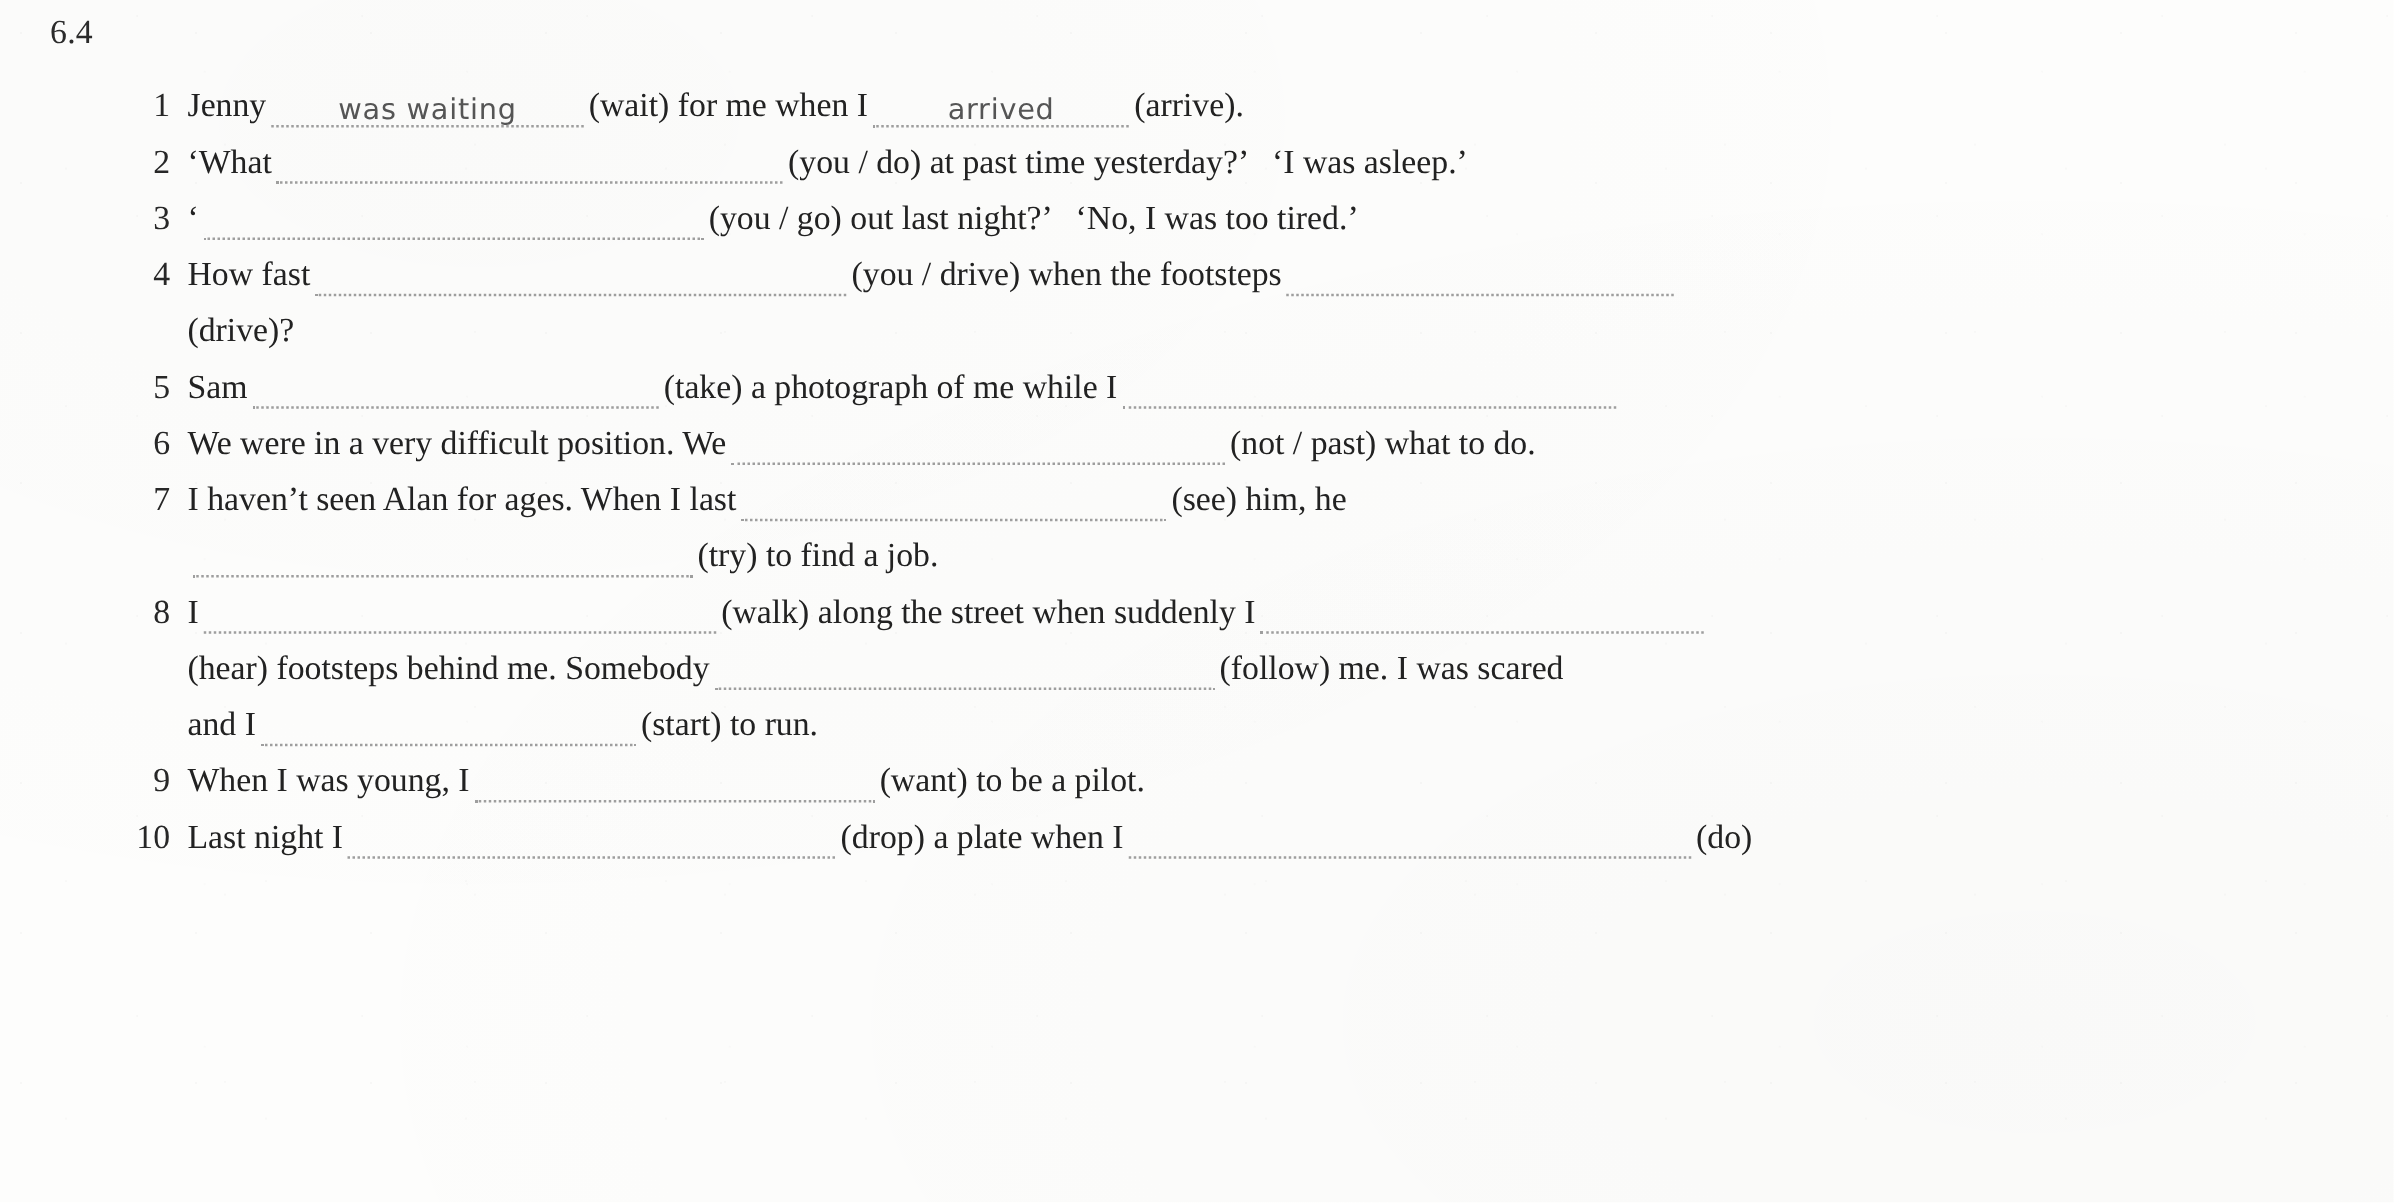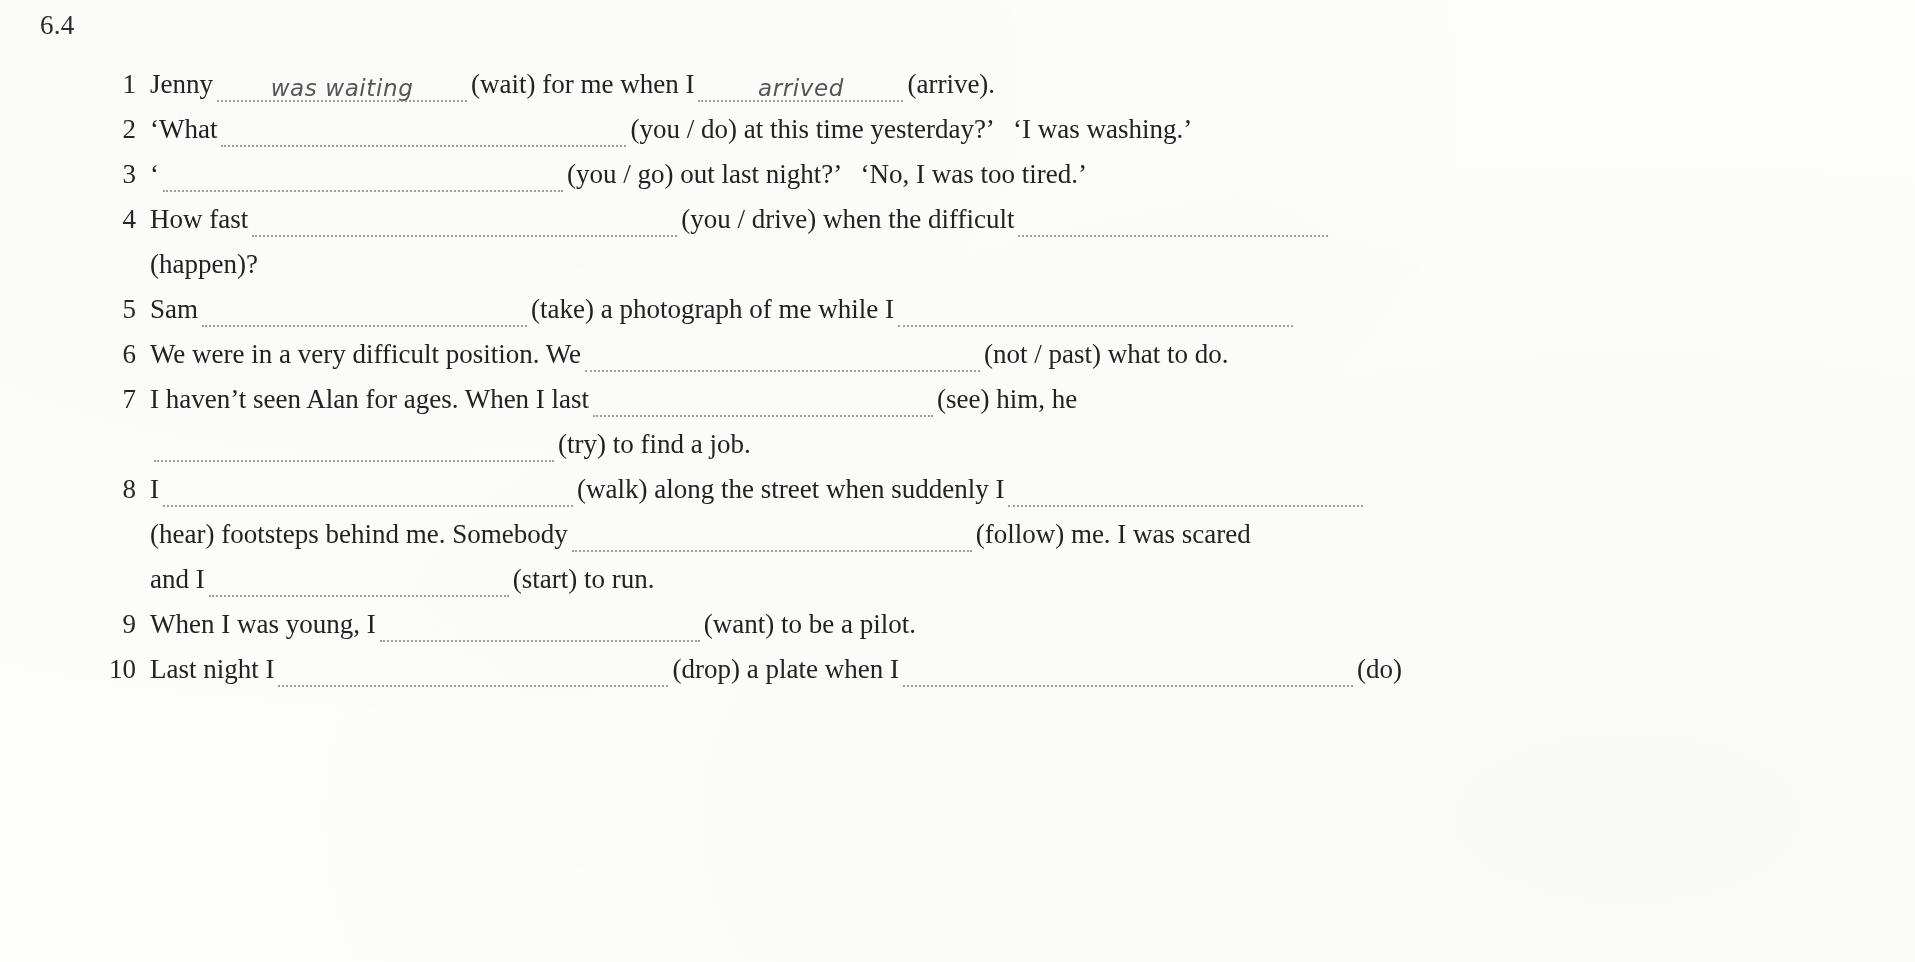--- a/index.html
+++ b/index.html
@@ -114,21 +114,20 @@
     color: #4a4a4a;
   }
   .handwriting {
     position: absolute;
     left: 0;
     right: 0;
     bottom: 7px;
     text-align: center;
     font-family: "DejaVu Sans", sans-serif;
     font-size: 23px;
-    font-style: italic;
     letter-spacing: 0.6px;
     color: #555555;
     white-space: nowrap;
     line-height: 1;
   }
 
   
   .grain {
     position: absolute;
     inset: 0;
@@ -155,34 +154,34 @@
   <div class="items" id="items-root">
       <div class="item">
         <div class="item-num">1</div>
         <div class="item-body">
           <div class="break"><span class="seg">Jenny</span><span class="blank filled" style="width: 250px;"><span class="handwriting">was waiting</span></span><span class="seg">(wait) for me when I</span><span class="blank filled" style="width: 205px;"><span class="handwriting">arrived</span></span><span class="seg">(arrive).</span></div>
         </div>
       </div>
       <div class="item">
         <div class="item-num">2</div>
         <div class="item-body">
-          <div class="break"><span class="seg">‘What</span><span class="blank" style="width: 405px;"></span><span class="seg">(you / do) at this time yesterday?’   ‘I was washing.’</span></div>
+          <div class="break"><span class="seg">‘What</span><span class="blank" style="width: 405px;"></span><span class="seg">(you / do) at past time yesterday?’   ‘I was asleep.’</span></div>
         </div>
       </div>
       <div class="item">
         <div class="item-num">3</div>
         <div class="item-body">
           <div class="break"><span class="seg">‘</span><span class="blank" style="width: 400px;"></span><span class="seg">(you / go) out last night?’   ‘No, I was too tired.’</span></div>
         </div>
       </div>
       <div class="item">
         <div class="item-num">4</div>
         <div class="item-body">
-          <div class="break"><span class="seg">How fast</span><span class="blank" style="width: 425px;"></span><span class="seg">(you / drive) when the difficult</span><span class="blank" style="width: 310px;"></span></div>
-          <div class="break"><span class="seg">(happen)?</span></div>
+          <div class="break"><span class="seg">How fast</span><span class="blank" style="width: 425px;"></span><span class="seg">(you / drive) when the footsteps</span><span class="blank" style="width: 310px;"></span></div>
+          <div class="break"><span class="seg">(drive)?</span></div>
         </div>
       </div>
       <div class="item">
         <div class="item-num">5</div>
         <div class="item-body">
           <div class="break"><span class="seg">Sam</span><span class="blank" style="width: 325px;"></span><span class="seg">(take) a photograph of me while I</span><span class="blank" style="width: 395px;"></span></div>
         </div>
       </div>
       <div class="item">
         <div class="item-num">6</div>

